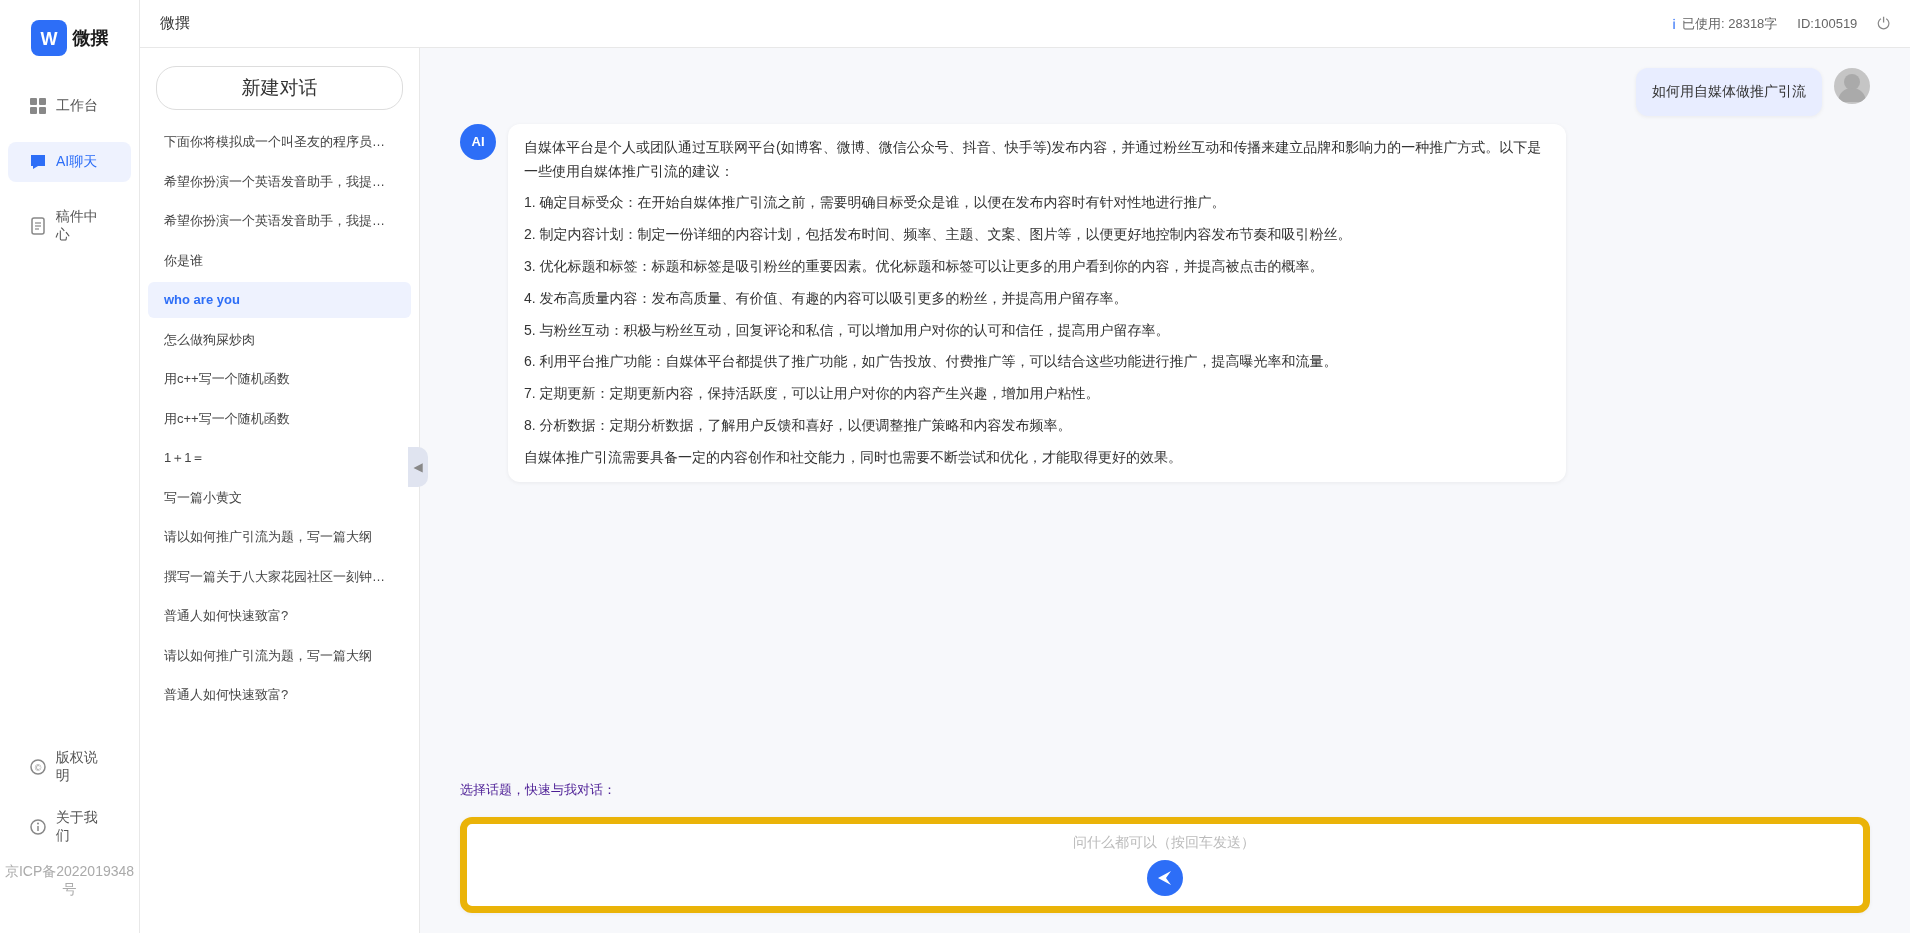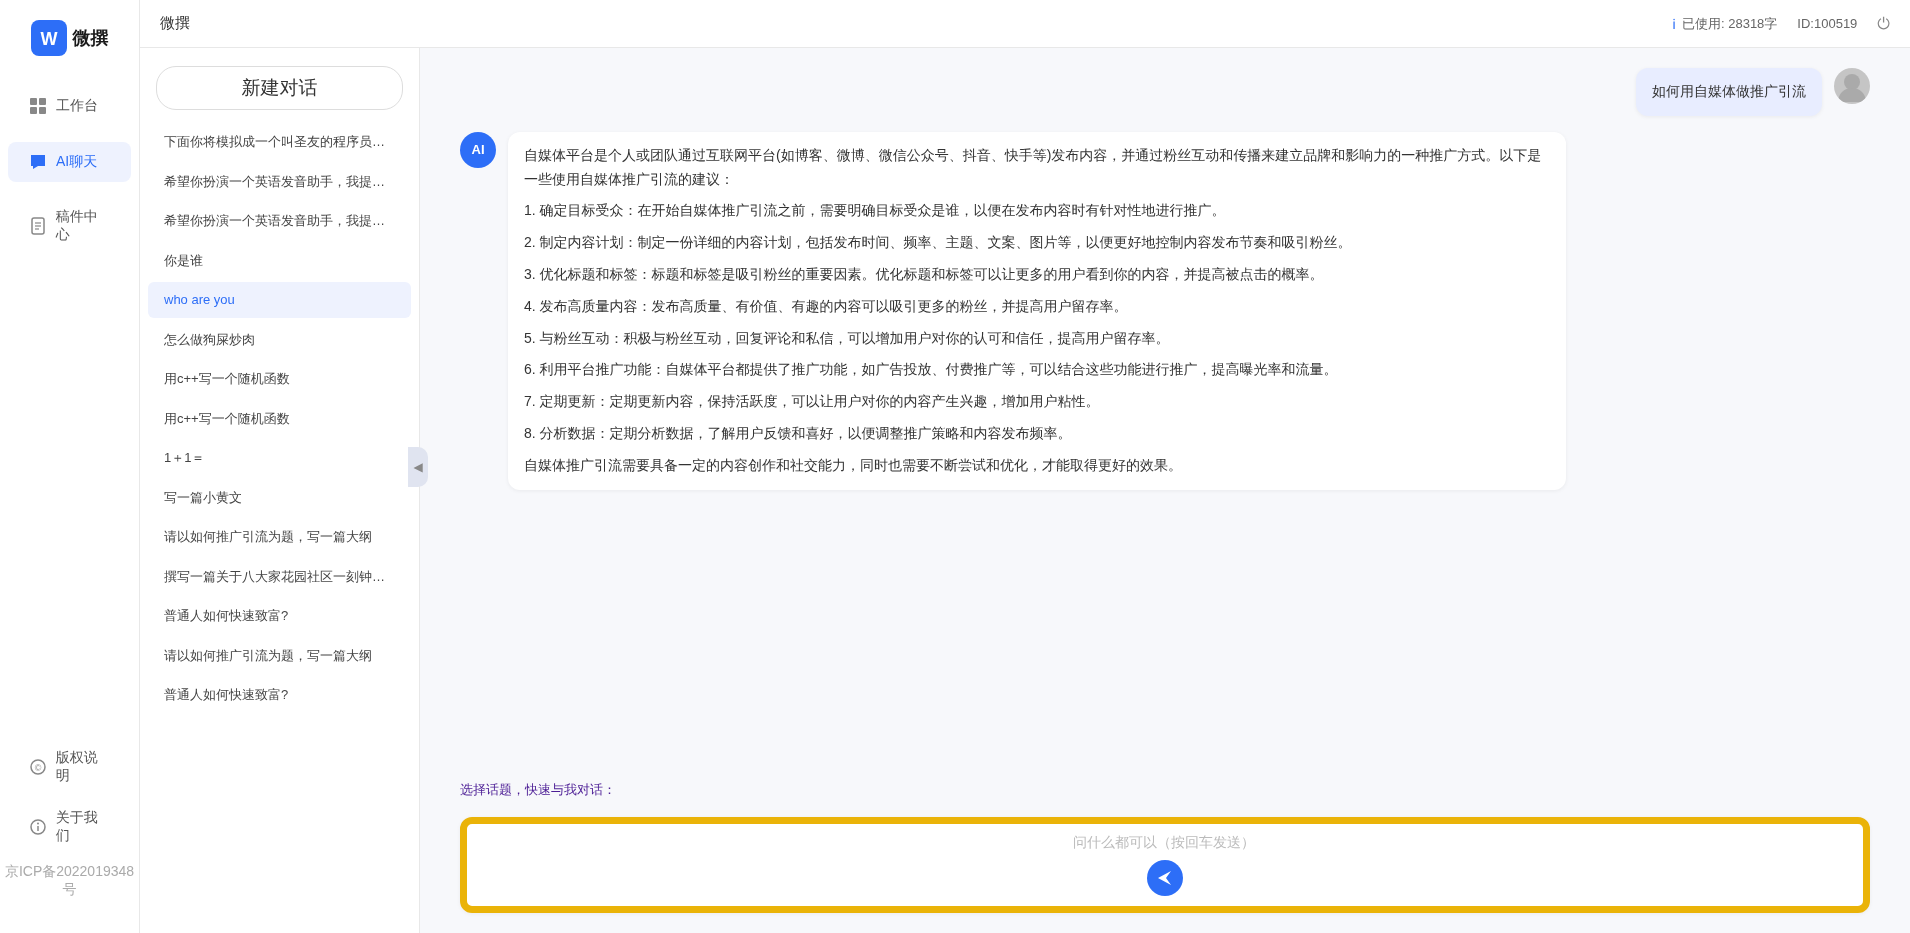--- a/index.html
+++ b/index.html
@@ -155,21 +155,21 @@
       cursor: pointer;
       font-size: 13px;
       color: #444;
       line-height: 1.5;
       white-space: nowrap;
       overflow: hidden;
       text-overflow: ellipsis;
       border-radius: 6px;
       margin: 2px 8px;
     }
-    .chat-item.active { background: #eef2fe; color: #2d6ef7; }
+    .chat-item.active { background: #eef2fe; color: #2d6ef7; font-weight: bold; }
 
     
     .collapse-btn {
       position: absolute;
       left: 408px;
       top: 50%;
       transform: translateY(-50%);
       width: 20px;
       height: 40px;
       background: #e0e4f0;
@@ -190,21 +190,21 @@
       flex-direction: column;
       background: #f7f8fb;
       position: relative;
     }
     .messages-area {
       flex: 1;
       overflow-y: auto;
       padding: 20px 40px;
       display: flex;
       flex-direction: column;
-      gap: 16px;
+      gap: 8px;
     }
     .message-row {
       display: flex;
       gap: 12px;
       align-items: flex-start;
     }
     .message-row.user {
       flex-direction: row-reverse;
     }
     .avatar {

